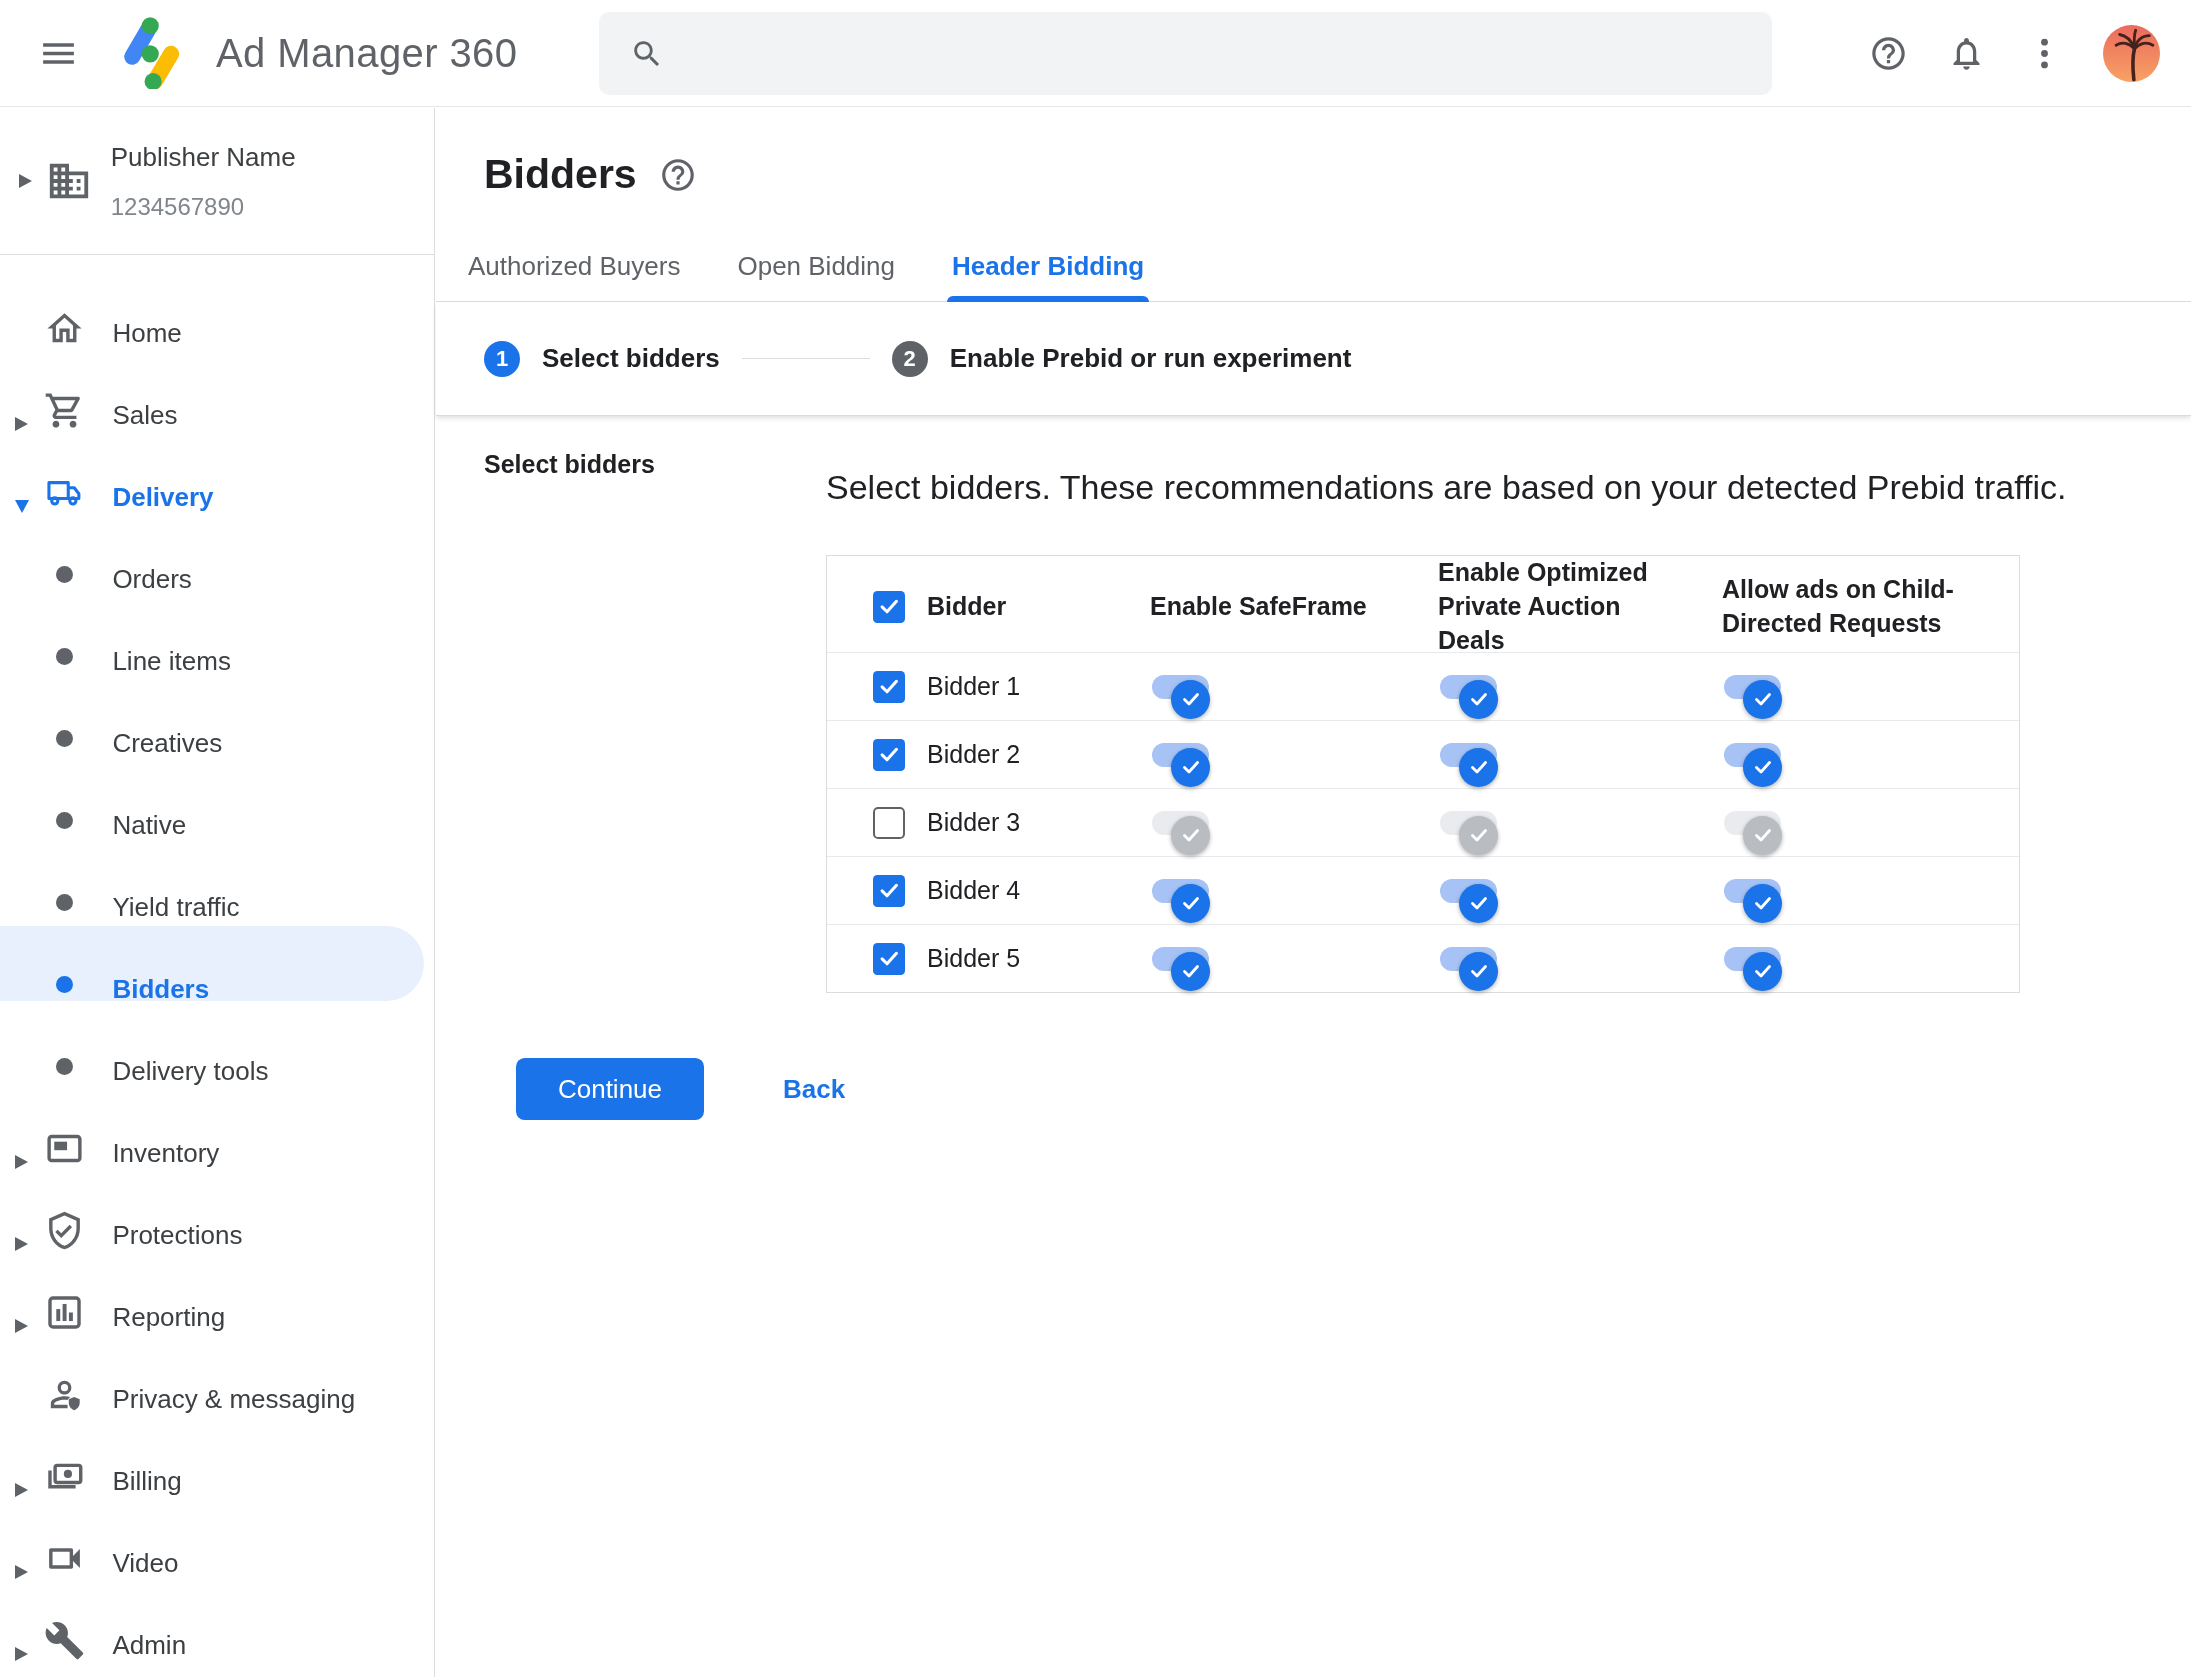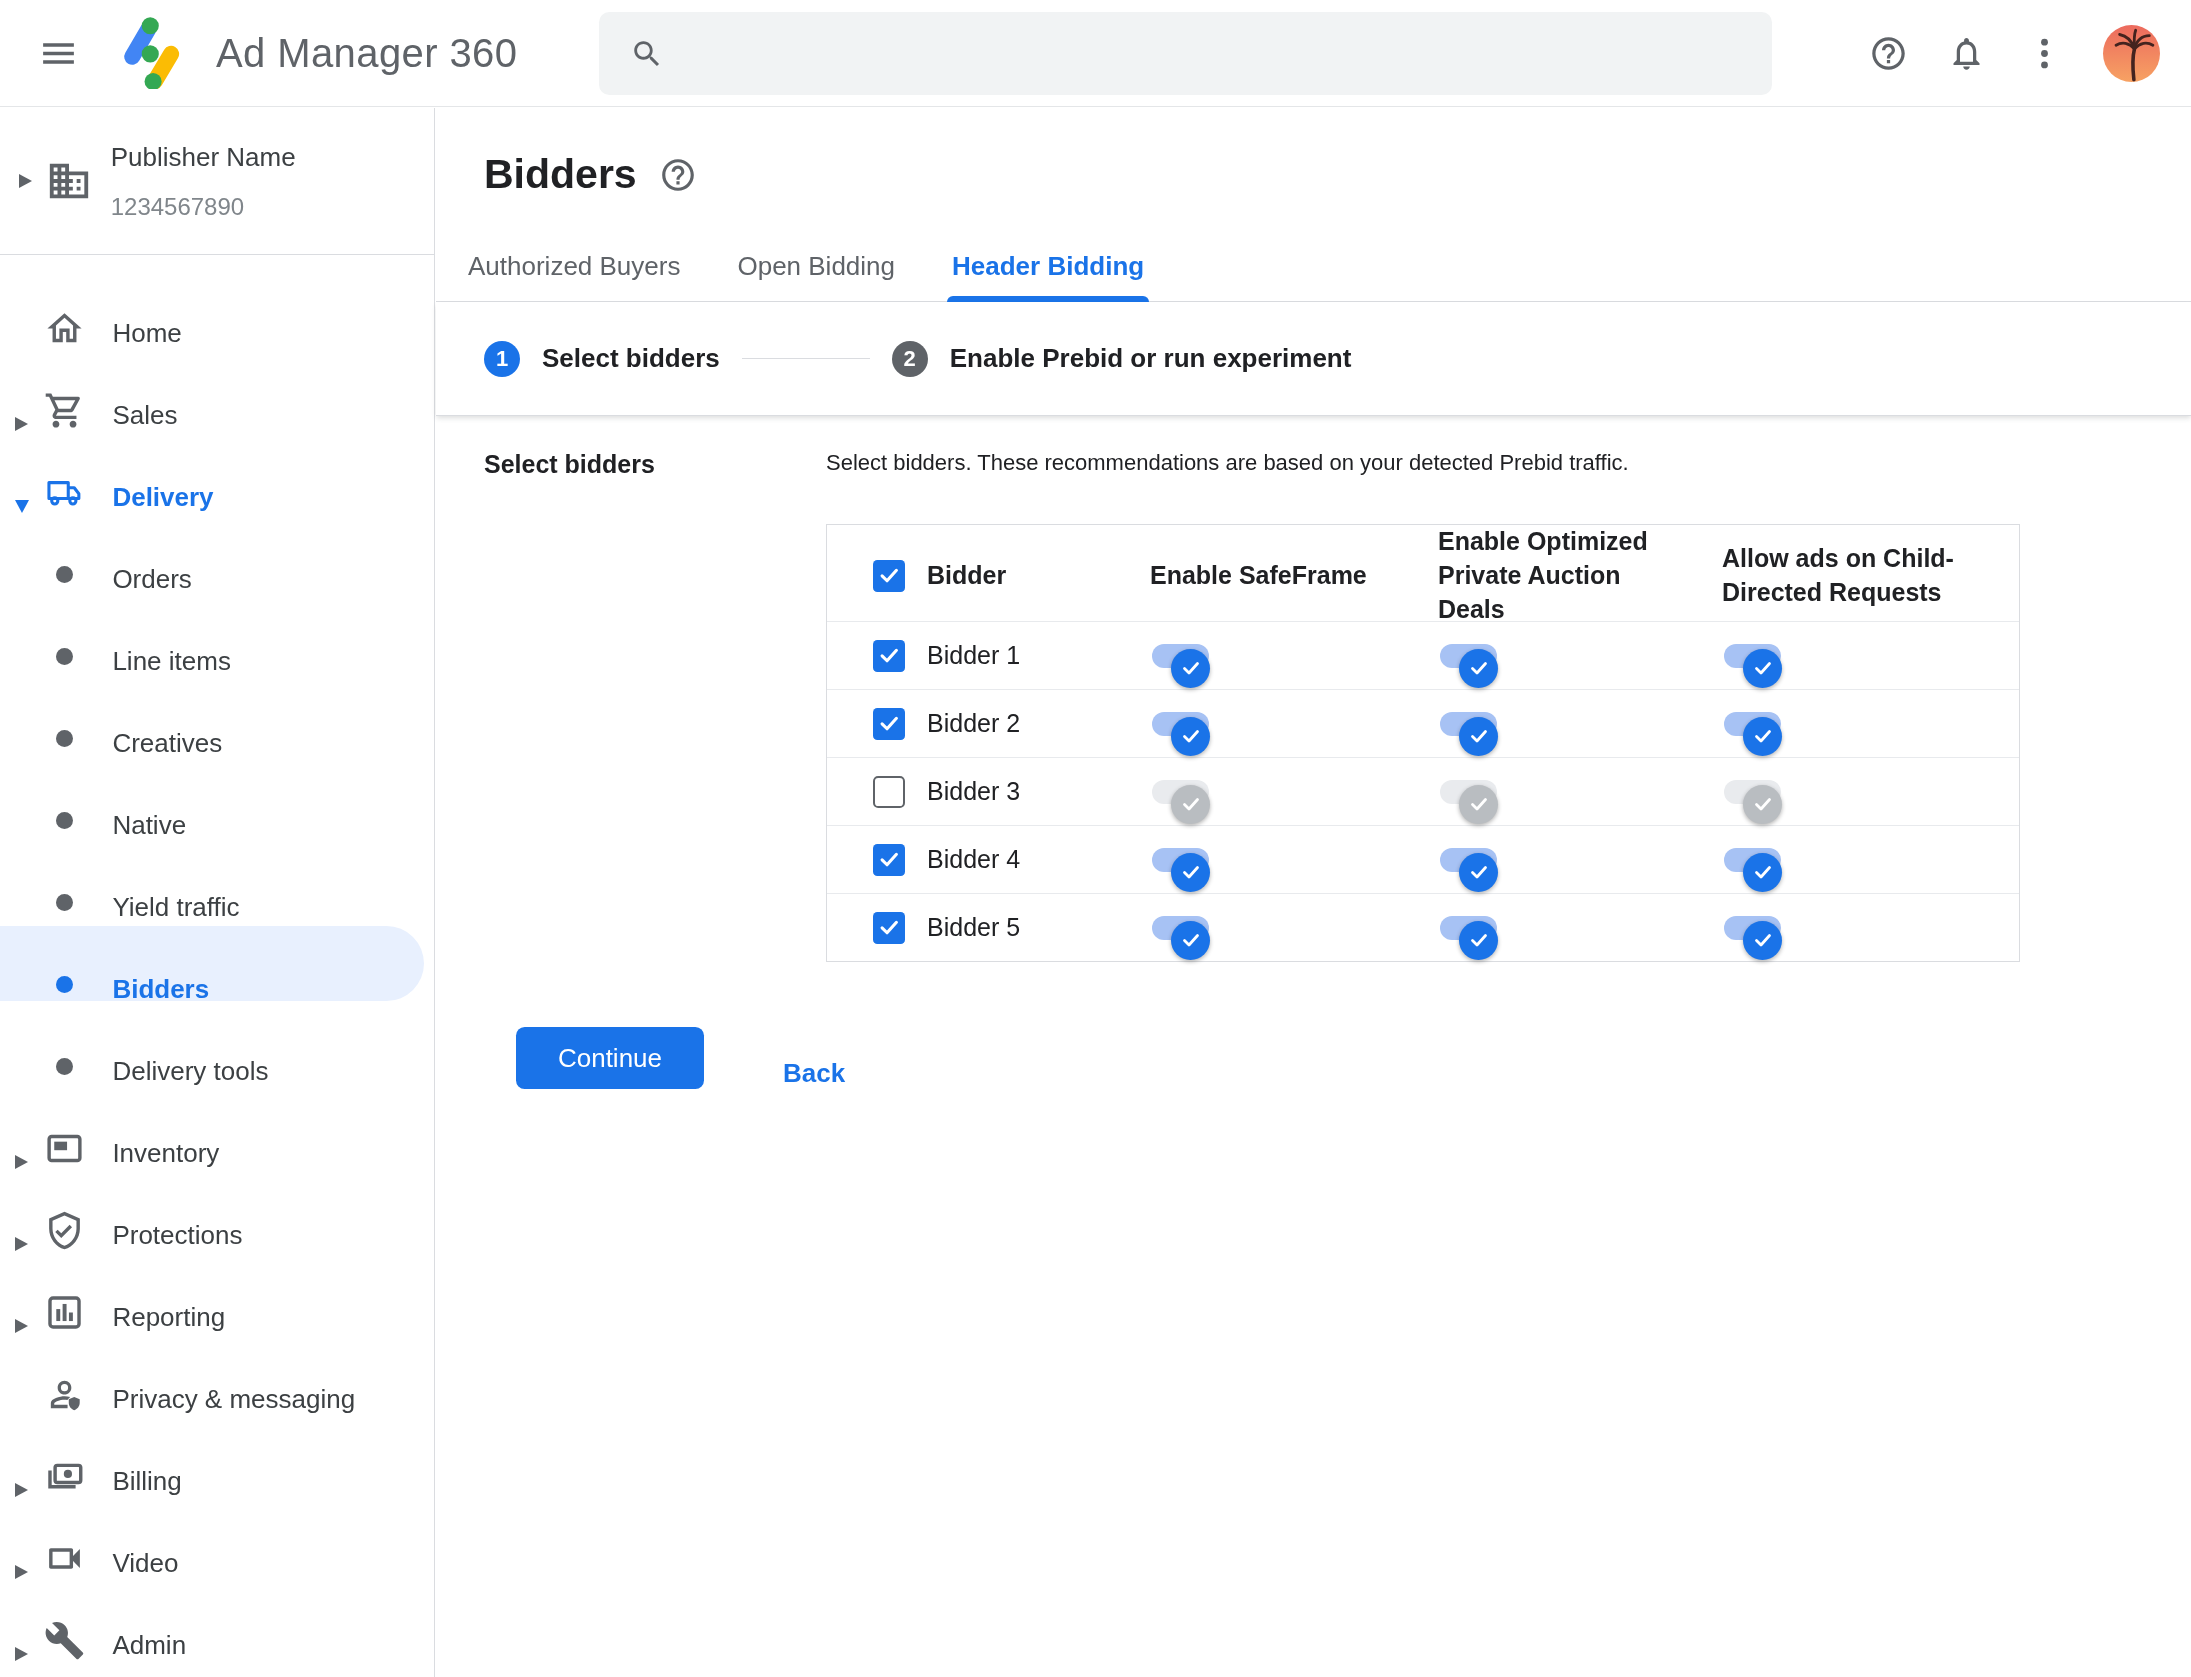--- a/index.html
+++ b/index.html
@@ -61,21 +61,21 @@
   .stepper{height:114px;display:flex;align-items:center;padding-left:48px;border-bottom:0.9px solid var(--divider);box-shadow:0 2.6px 5.1px -0.9px rgba(60,64,67,.18);position:relative;z-index:2}
   .step{display:flex;align-items:center}
   .step-circle{width:36px;height:36px;border-radius:50%;color:#fff;font-size:22px;font-weight:700;display:flex;align-items:center;justify-content:center;flex:none}
   .step-circle.on{background:var(--accent)}
   .step-circle.off{background:var(--step-inactive)}
   .step-label{margin-left:22px;font-size:26px;font-weight:700;color:var(--text-primary);white-space:nowrap}
   .step-connector{width:128px;height:1.7px;background:var(--divider);margin:0 22px}
 
   .section{position:relative;padding-left:48px}
   .section-label{position:absolute;left:48px;top:34px;font-size:25px;font-weight:700}
-  .description{margin:0 0 0 342px;padding-top:34px;font-size:22px;color:var(--text-primary)}
+  .description{margin:0 0 0 342px;padding-top:52px;font-size:34px;color:var(--text-primary)}
   .bidder-table{margin:48px 0 0 342px;width:1194px;border:0.9px solid var(--divider)}
   .t-row{display:grid;grid-template-columns:323px 288px 284px 1fr;align-items:center}
   .t-head{height:96px}
   .t-head .col-h{font-size:25px;font-weight:700;line-height:1.35;padding-right:41px}
   .t-body .t-row{height:68px;border-top:0.9px solid var(--row-divider)}
   .cell-bidder{display:flex;align-items:center;padding-left:46px}
   .cell-name{margin-left:22px;font-size:25px;color:var(--text-primary);white-space:nowrap}
   .cell-name.head{font-weight:700}
 
   .cb{width:32px;height:32px;border-radius:4.3px;display:flex;align-items:center;justify-content:center;cursor:pointer;flex:none}
@@ -85,21 +85,21 @@
 
   .toggle{position:relative;width:62px;height:41px;cursor:pointer;margin-left:1.7px}
   .toggle .track{position:absolute;left:0;top:50%;transform:translateY(-50%);width:57px;height:24px;border-radius:12px}
   .toggle.on .track{background:var(--toggle-track-on)}
   .toggle.off .track{background:var(--toggle-track-off)}
   .toggle .thumb{position:absolute;left:19.7px;top:0.9px;width:39px;height:39px;border-radius:50%;display:flex;align-items:center;justify-content:center;box-shadow:0 1.7px 4.3px rgba(0,0,0,.3)}
   .toggle.on .thumb{background:var(--accent)}
   .toggle.off .thumb{background:var(--toggle-thumb-off)}
   .toggle .thumb svg{width:24px;height:24px}
 
-  .actions{display:flex;align-items:flex-end;margin:65px 0 0 32px}
+  .actions{display:flex;align-items:center;margin:65px 0 0 32px}
   .btn-continue{width:188px;height:62px;border:none;border-radius:8.6px;background:var(--accent);color:#fff;font-size:26px;font-family:inherit;cursor:pointer}
   .link-back{margin-left:79px;font-size:26px;font-weight:700;color:var(--accent);text-decoration:none;cursor:pointer}
 </style>
 </head>
 <body>
 
 <svg width="0" height="0" style="position:absolute">
   <defs>
     <symbol id="i-menu" viewBox="0 0 24 24">
         <path fill="currentColor" d="M3 18h18v-2H3v2zm0-5h18v-2H3v2zm0-7v2h18V6H3z"></path>

